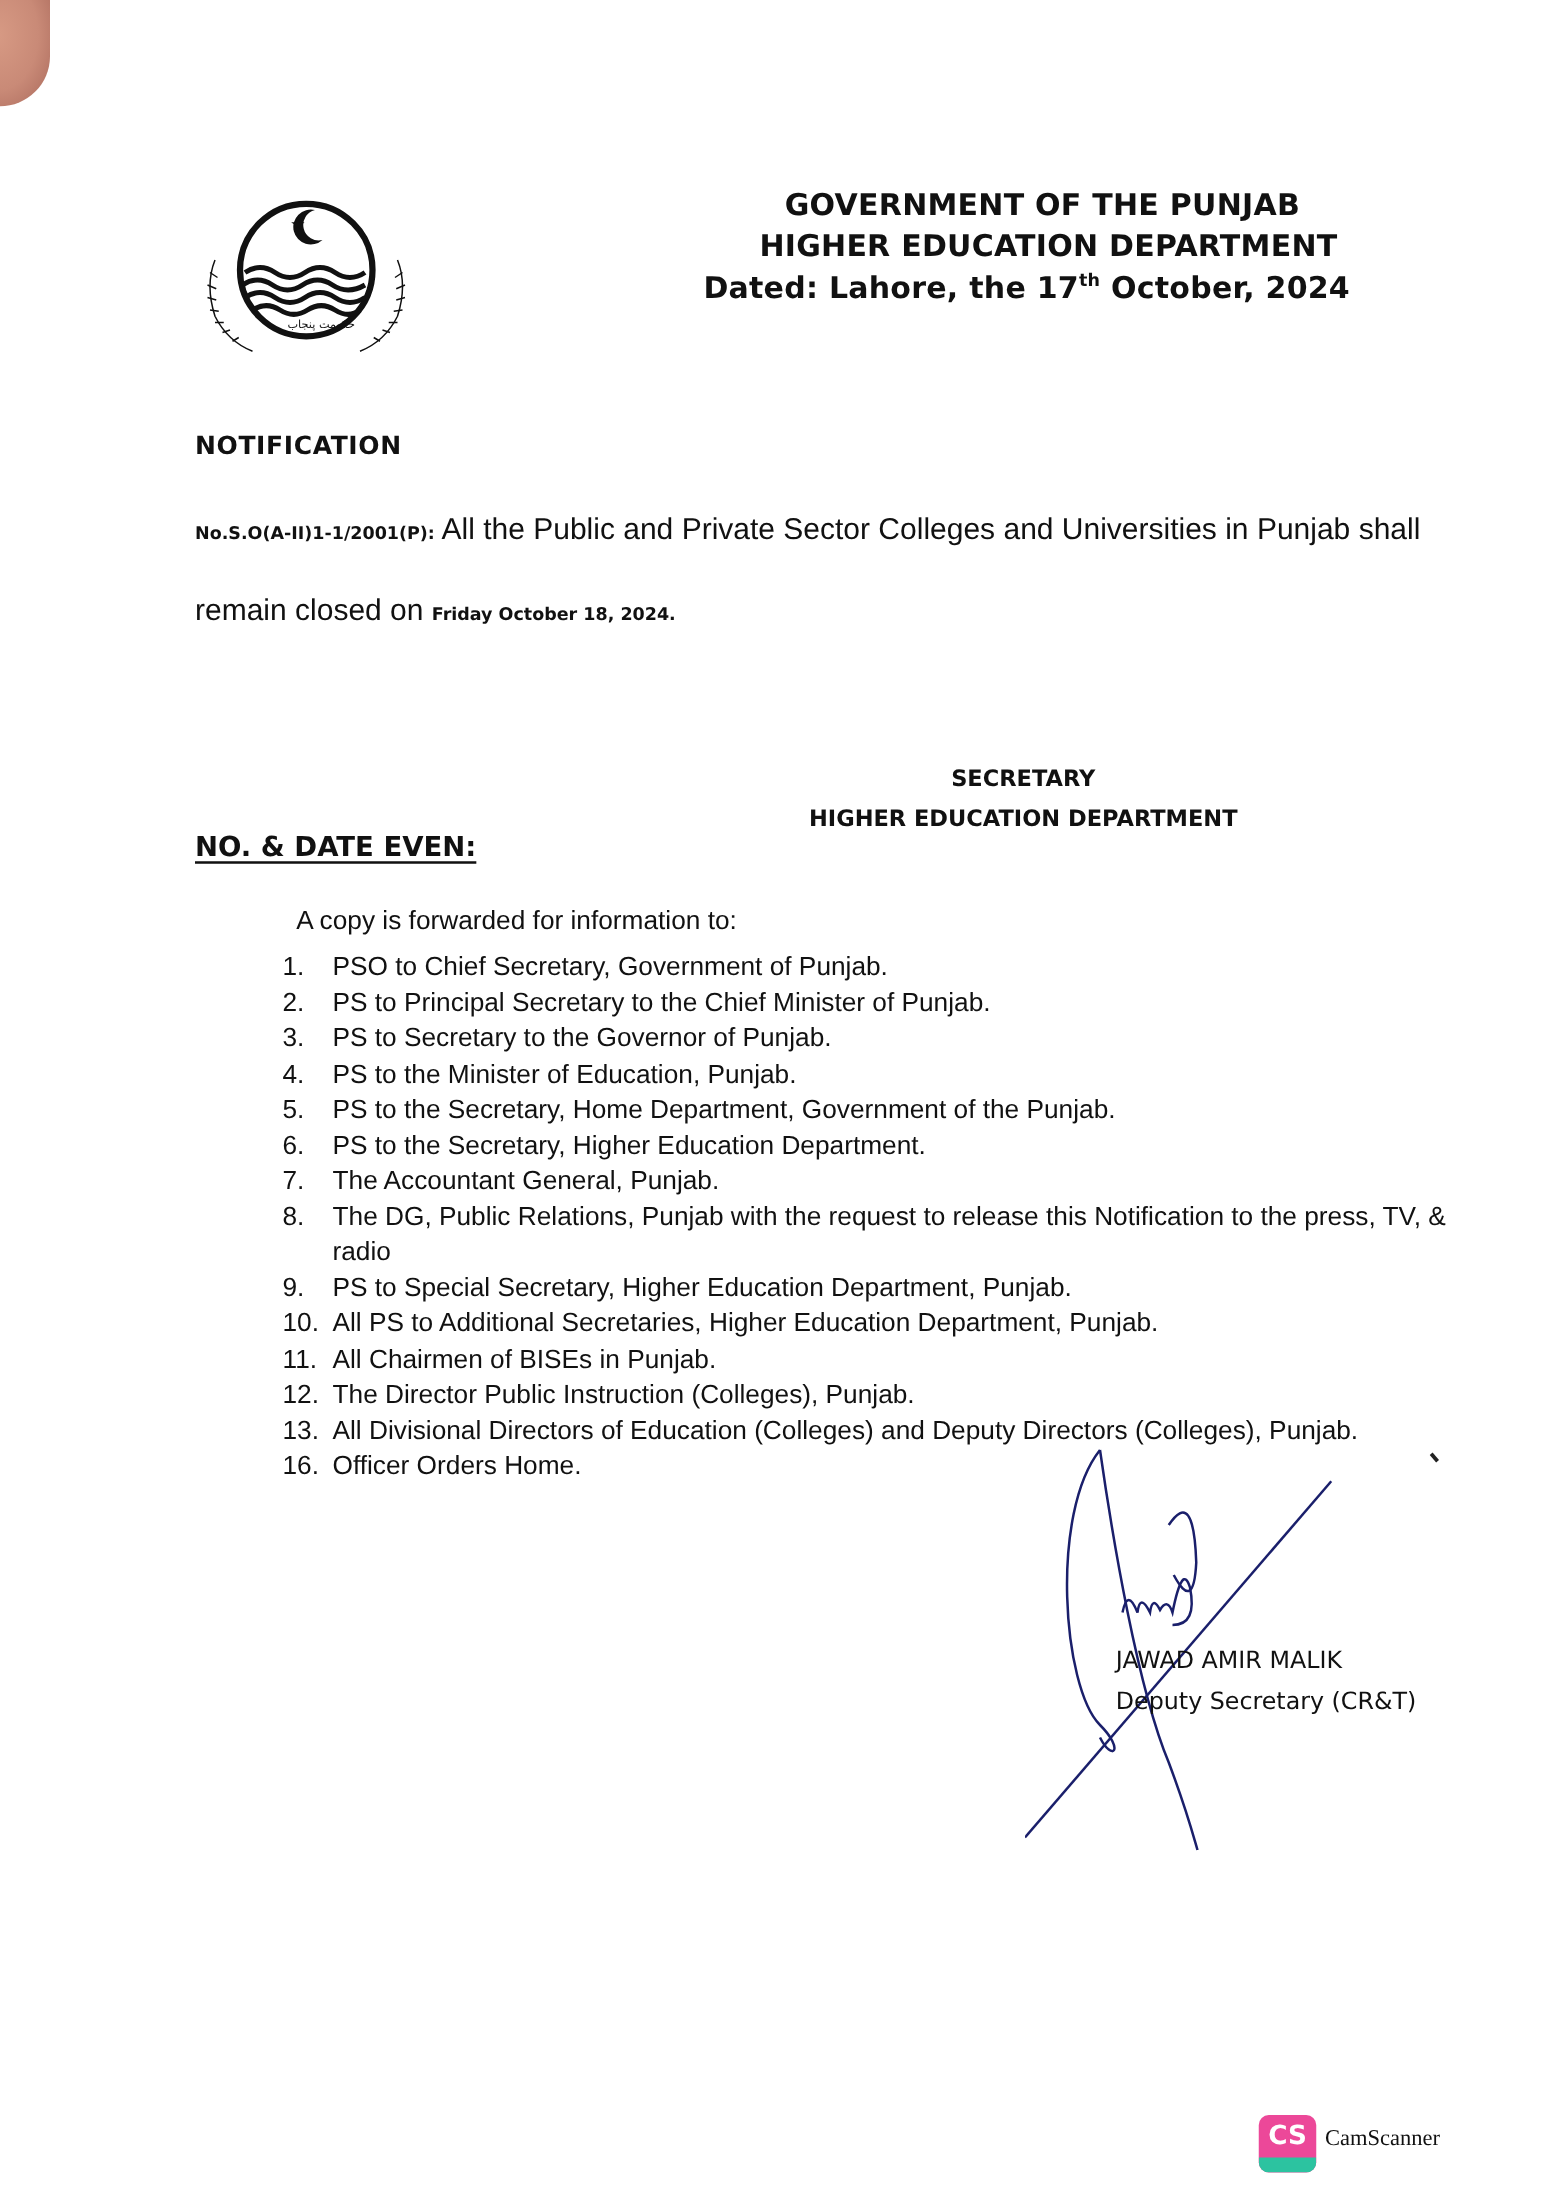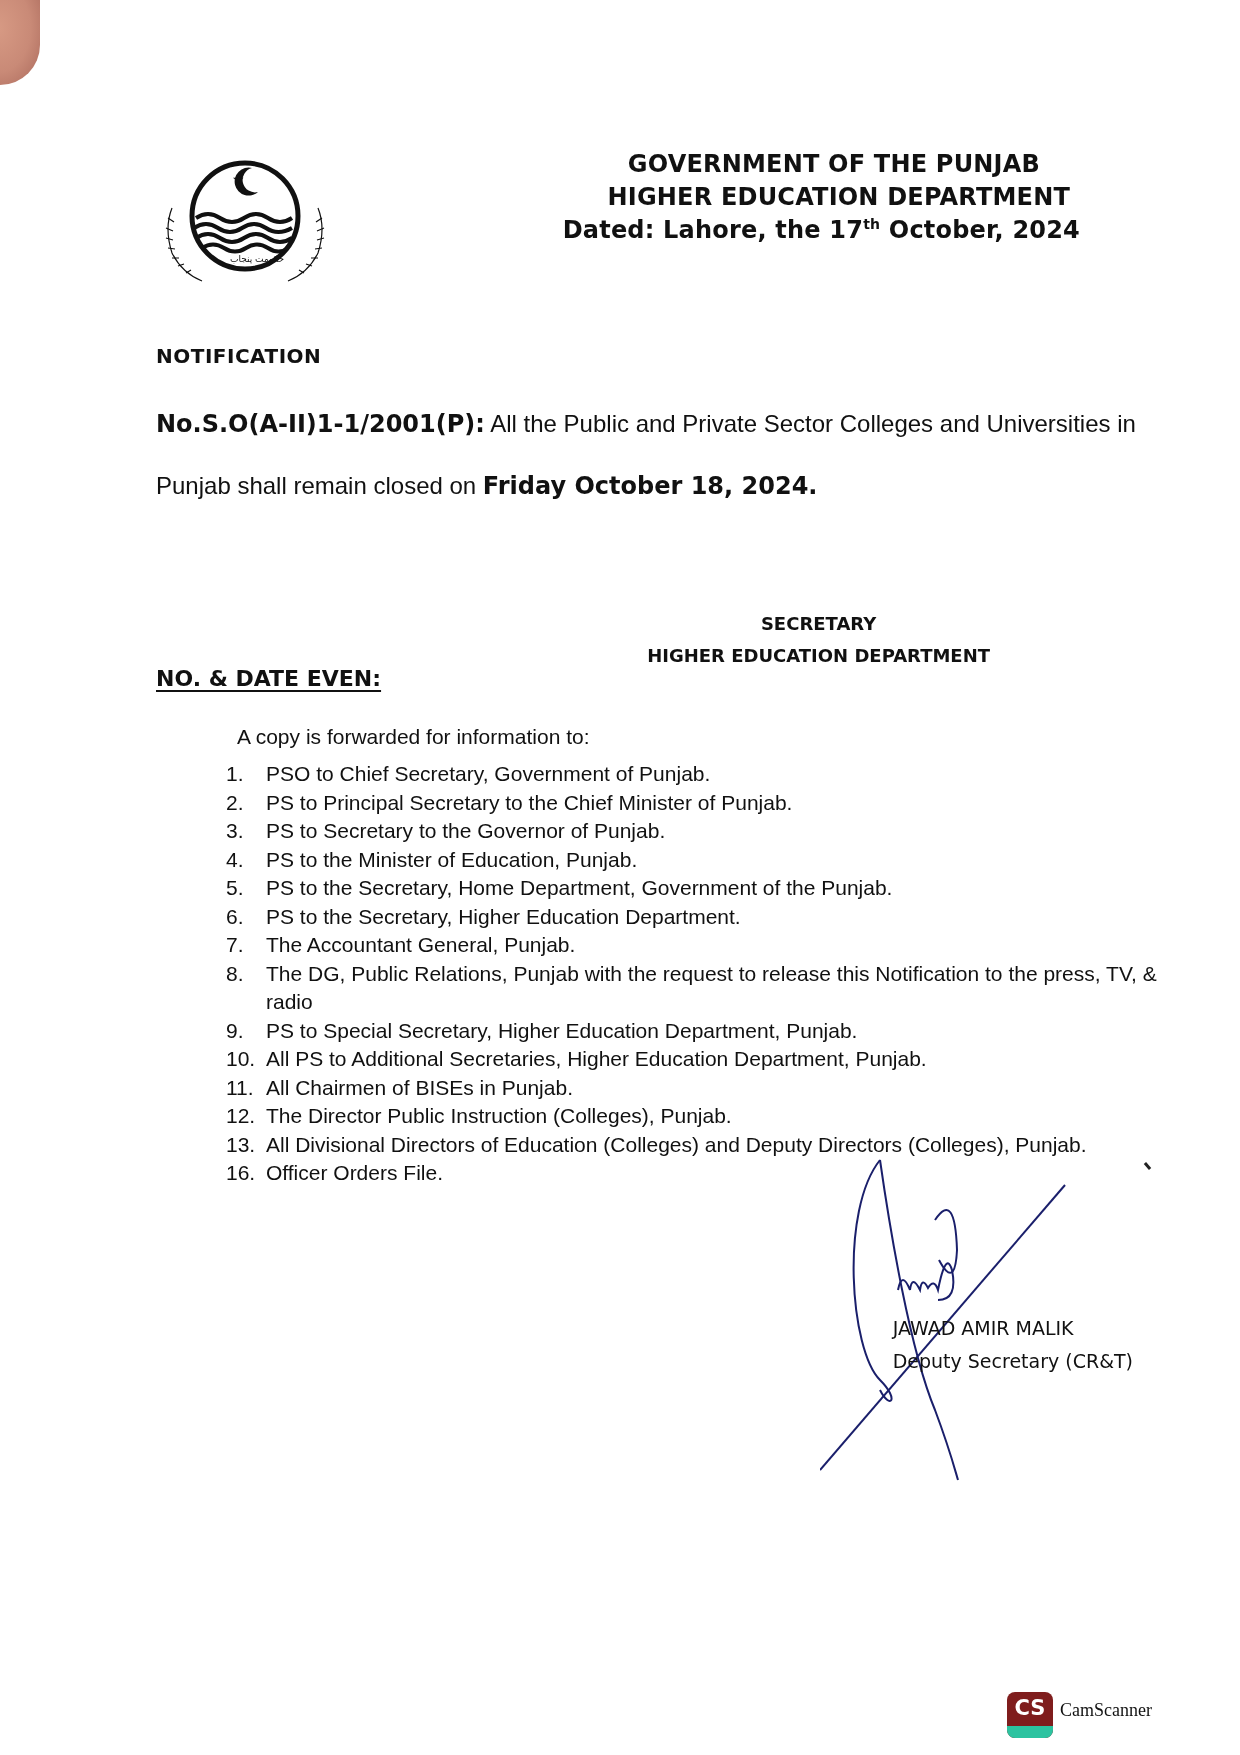--- a/index.html
+++ b/index.html
@@ -22,21 +22,21 @@
   .header-line { display: block; }
   .hl1 { padding-right: 40px; }
   .hl2 { padding-right: 10px; }
   sup { font-size: 14px; vertical-align: super; line-height: 0; }
   .notif-title { left: 156px; top: 344px; font-weight: bold; font-size: 20px; letter-spacing: 0.5px; }
   .para {
     left: 156px; top: 393px; width: 1015px;
     font-family: "Liberation Sans Narrow", "Liberation Sans", sans-serif;
     font-size: 24px; line-height: 62px;
   }
-  .para b { font-family: "DejaVu Sans", sans-serif; font-size: 24px; }
+  .para b { font-family: "DejaVu Sans", sans-serif; font-size: 14px; }
   .sign1 { right: 250px; top: 608px; font-weight: bold; font-size: 18px; text-align: center; line-height: 32px; }
   .sign1 span { display: block; }
   .even { left: 156px; top: 666px; font-weight: bold; font-size: 22px; text-decoration: underline; text-underline-offset: 4px; }
   .copy-intro { left: 237px; top: 725px; font-size: 21px; font-family: "Liberation Sans", sans-serif; }
   .list {
     left: 226px; top: 760px; width: 960px;
     font-size: 21px; line-height: 28.5px;
     font-family: "Liberation Sans", sans-serif;
     list-style: none; margin: 0; padding: 0;
   }
@@ -143,36 +143,36 @@
   <li>
       <span class="num">12.</span>
       <span class="txt">The Director Public Instruction (Colleges), Punjab.</span>
     </li>
   <li>
       <span class="num">13.</span>
       <span class="txt">All Divisional Directors of Education (Colleges) and Deputy Directors (Colleges), Punjab.</span>
     </li>
   <li>
       <span class="num">16.</span>
-      <span class="txt">Officer Orders File.</span>
+      <span class="txt">Officer Orders Home.</span>
     </li>
 </ol>
 
 <div class="abs tick"></div>
 
 <svg class="abs signature" viewBox="0 0 330 340" fill="none" stroke-width="2">
   <path id="sig1" d="M60 10 C 20 60, 30 200, 60 230 C 80 250, 70 260, 60 240" stroke="#1a1f6b"></path>
   <path id="sig2" d="M60 10 C 70 80, 90 200, 115 260 C 130 300, 135 320, 138 330" stroke="#1a1f6b"></path>
   <path id="sig3" d="M0 320 L 245 35" stroke="#1a1f6b"></path>
   <path id="sig4" d="M78 140 q4 -20 12 0 q2 -16 10 0 q2 -14 8 -2 q6 -10 10 2 q8 -40 14 -20 q6 30 -14 30" stroke="#1a1f6b"></path>
   <path id="sig5" d="M115 70 q20 -30 22 30 q-2 40 -18 10" stroke="#1a1f6b"></path>
 </svg>
 
 <div class="abs sign2">
   <span class="n1">JAWAD AMIR MALIK</span>
   <span>Deputy Secretary (CR&amp;T)</span>
 </div>
 
-<div class="abs cs-logo" style="background: #7f1d1d;">
+<div class="abs cs-logo" style="background: #ec4899;">
   <div class="band" style="background: rgb(44, 195, 160);"></div>
   <div class="txt">CS</div>
 </div>
 <div class="abs cs-name">CamScanner</div>
 
 </body></html>

